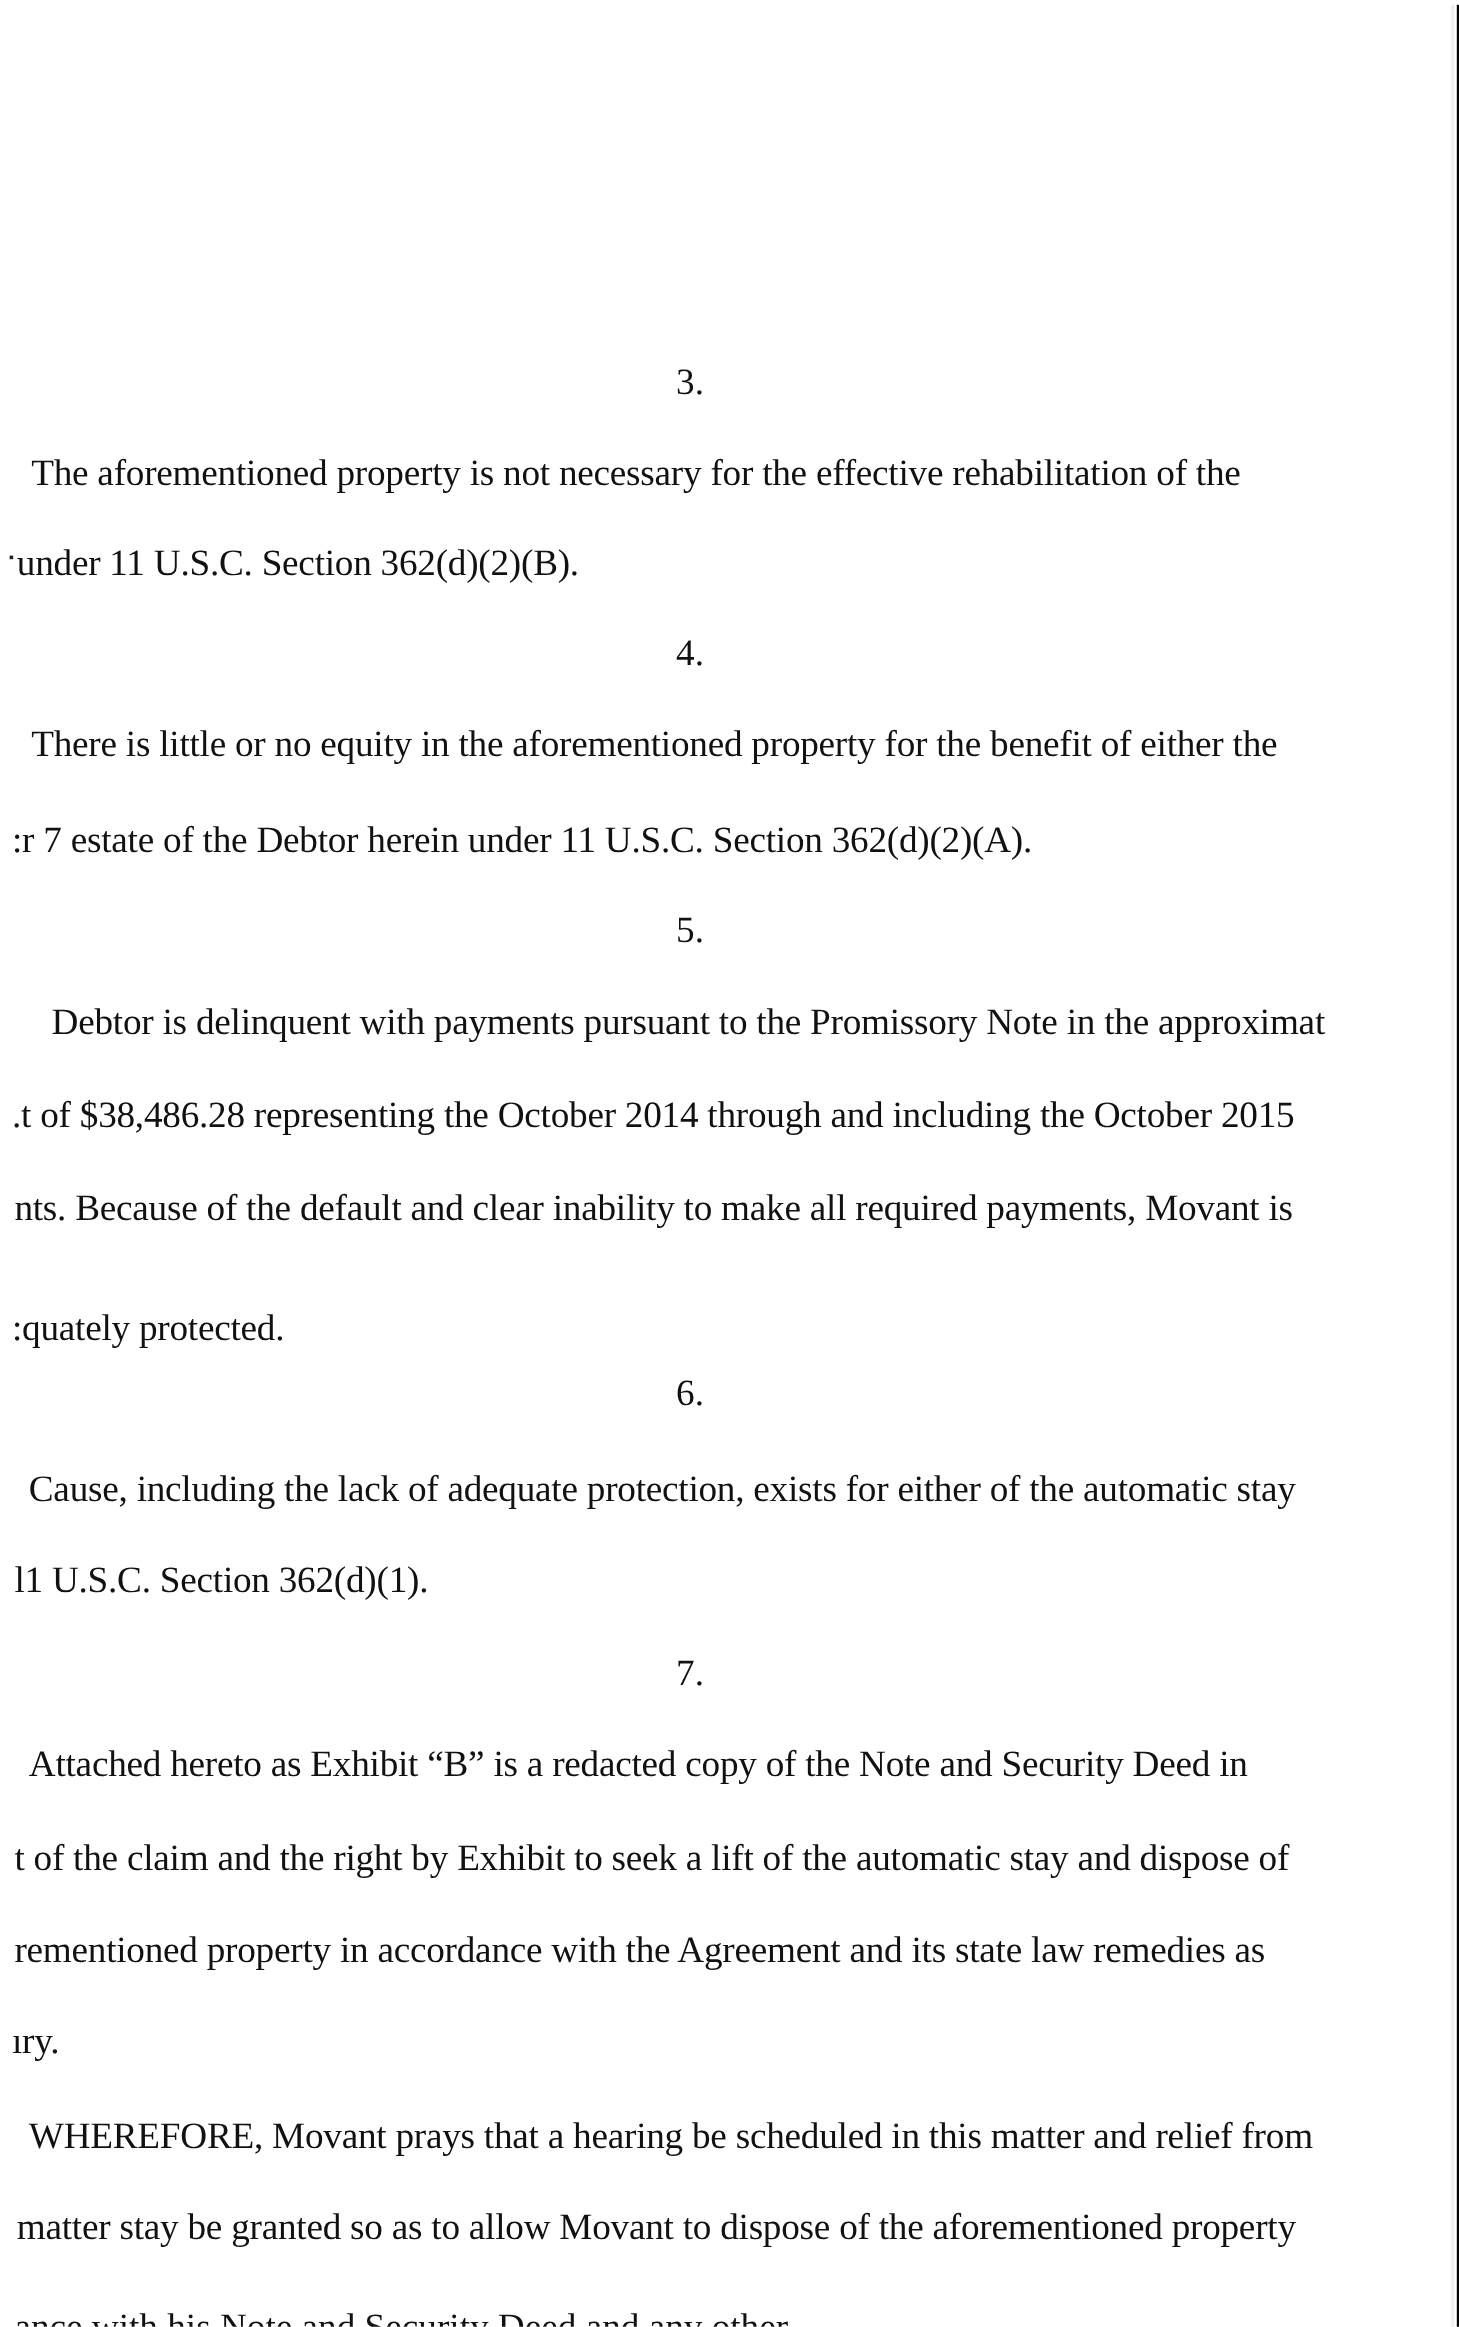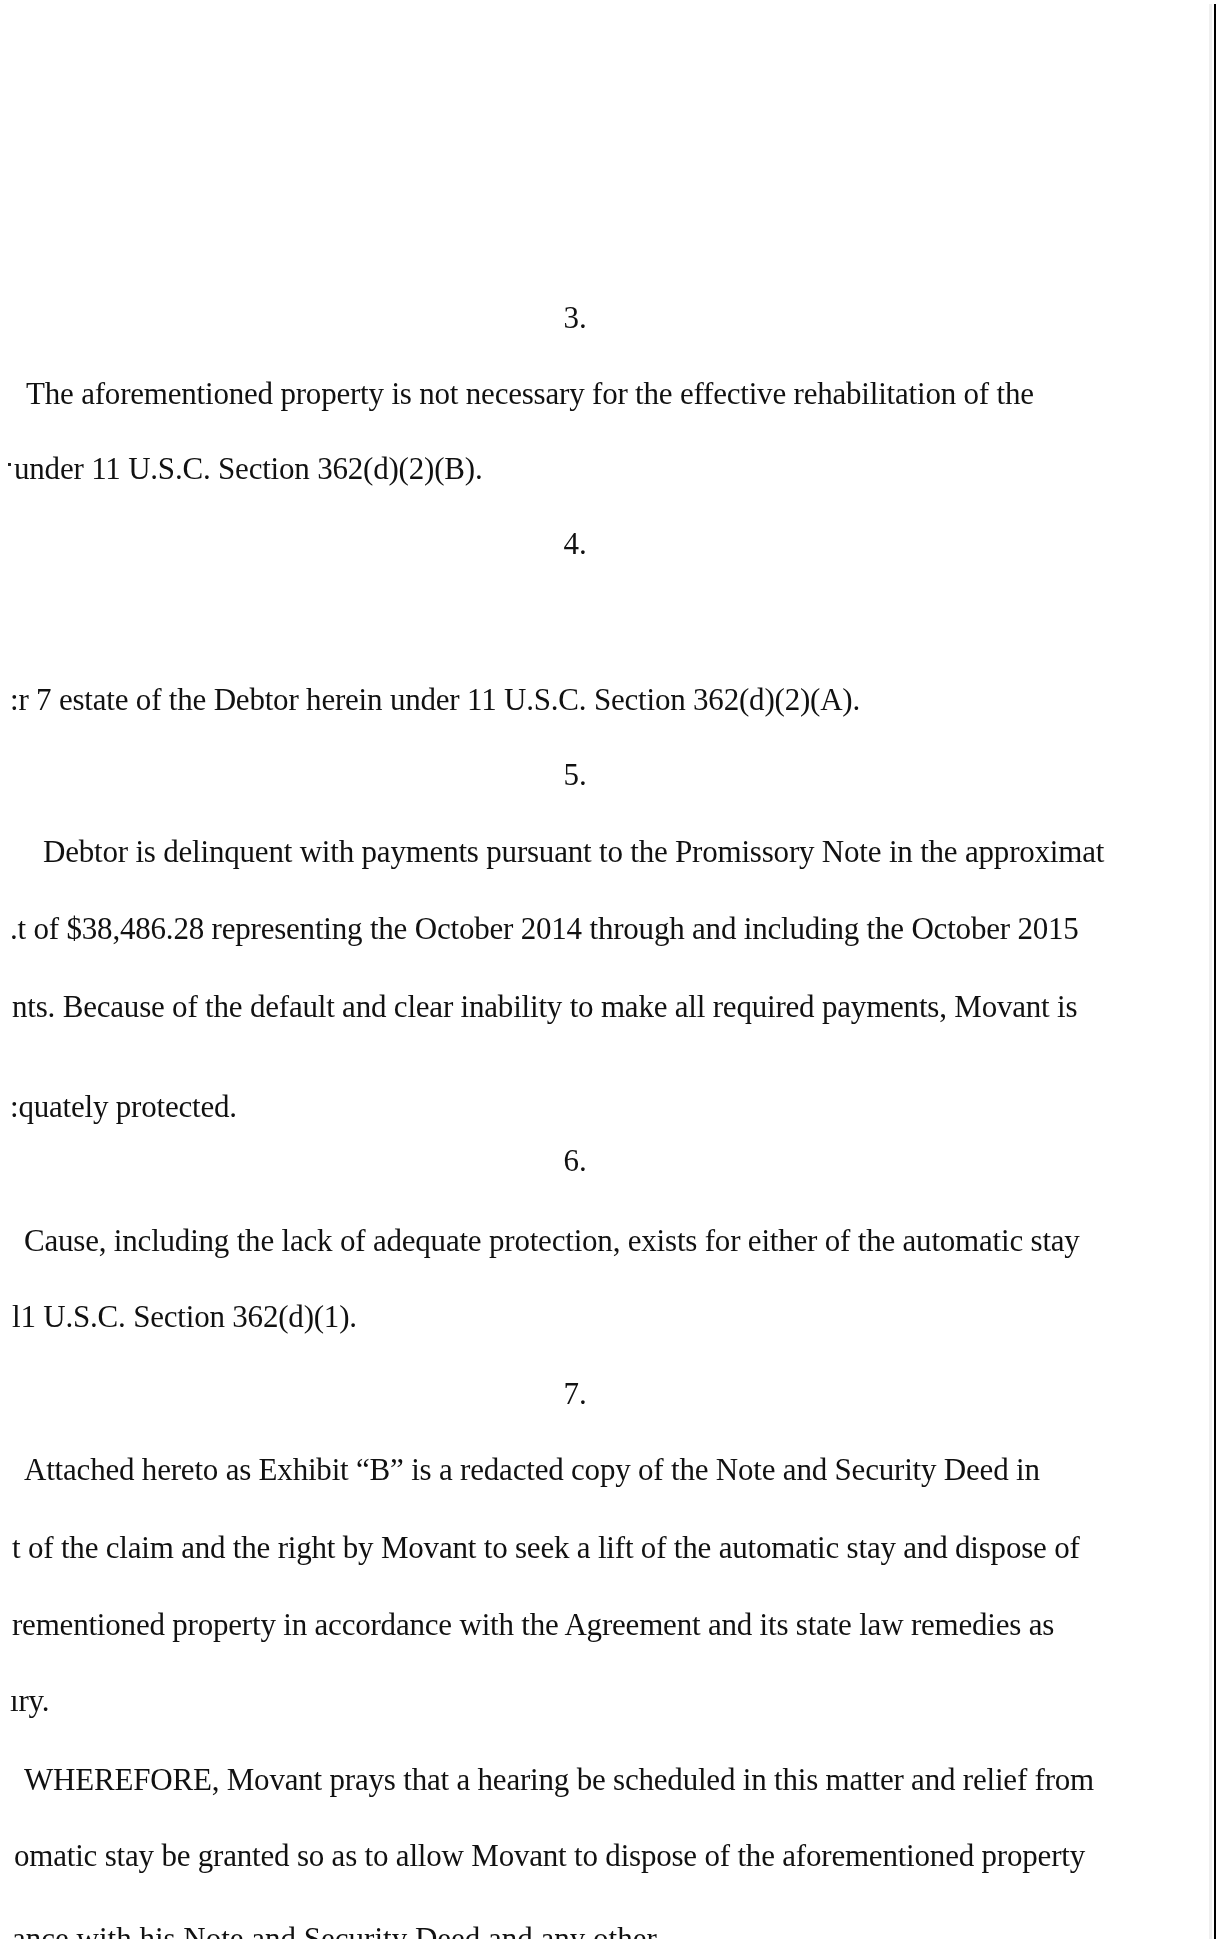--- a/index.html
+++ b/index.html
@@ -80,38 +80,39 @@
 
   <div class="right-edge-shadow"></div>
   <div class="right-edge"></div>
 
   <div class="num" style="left:545px; top:300px;">3.</div>
   <div class="line" style="left:26px; top:376px;">The aforementioned property is not necessary for the effective rehabilitation of the</div>
   <div class="speck" style="left:8px; top:463px; width:3px; height:3px;"></div>
   <div class="line" style="left:14px; top:451px;">under 11 U.S.C. Section 362(d)(2)(B).</div>
 
   <div class="num" style="left:545px; top:526px;">4.</div>
+  <div class="line" style="left:26px; top:602px;">There is little or no equity in the aforementioned property for the benefit of either the</div>
   <div class="line" style="left:10px; top:682px;">:r 7 estate of the Debtor herein  under 11 U.S.C. Section 362(d)(2)(A).</div>
 
   <div class="num" style="left:545px; top:757px;">5.</div>
   <div class="line" style="left:24px; top:834px;margin-left:19px;">Debtor is delinquent with payments pursuant to the Promissory Note in the approximat</div>
   <div class="line" style="left:10px; top:911px;">.t of $38,486.28 representing the October 2014 through and including the October 2015</div>
   <div class="line" style="left:12px; top:989px;">nts. Because of the default and clear inability to make all required payments, Movant is</div>
   <div class="line" style="left:10px; top:1063px;margin-top:26px;">:quately protected.</div>
 
   <div class="num" style="left:545px; top:1143px;">6.</div>
   <div class="line" style="left:24px; top:1223px;">Cause, including the lack of adequate protection, exists for either of the automatic stay</div>
   <div class="line" style="left:12px; top:1299px;">l1 U.S.C. Section 362(d)(1).</div>
 
   <div class="num" style="left:545px; top:1376px;">7.</div>
   <div class="line" style="left:24px; top:1452px;">Attached hereto as Exhibit “B” is a redacted copy of the Note and Security Deed in</div>
-  <div class="line" style="left:12px; top:1530px;">t of the claim and the right by Movant to seek a lift of the automatic stay and dispose of</div>
+  <div class="line" style="left:12px; top:1530px;">t of the claim and the right by Exhibit to seek a lift of the automatic stay and dispose of</div>
   <div class="line" style="left:12px; top:1607px;">rementioned property in accordance with the Agreement and its state law remedies as</div>
   <div class="line" style="left:10px; top:1683px;">ıry.</div>
 
   <div class="line" style="left:24px; top:1762px;text-align:center;">WHEREFORE, Movant prays that a hearing be scheduled in this matter and relief from</div>
-  <div class="line" style="left:14px; top:1838px;">omatic stay be granted so as to allow Movant to dispose of the aforementioned property</div>
+  <div class="line" style="left:14px; top:1838px;">matter stay be granted so as to allow Movant to dispose of the aforementioned property</div>
 
   <div class="cut-line">
     <span style="left:12px;">ance with his Note and Security Deed and any other</span>
   </div>
 
 </div>
 
 </body></html>

